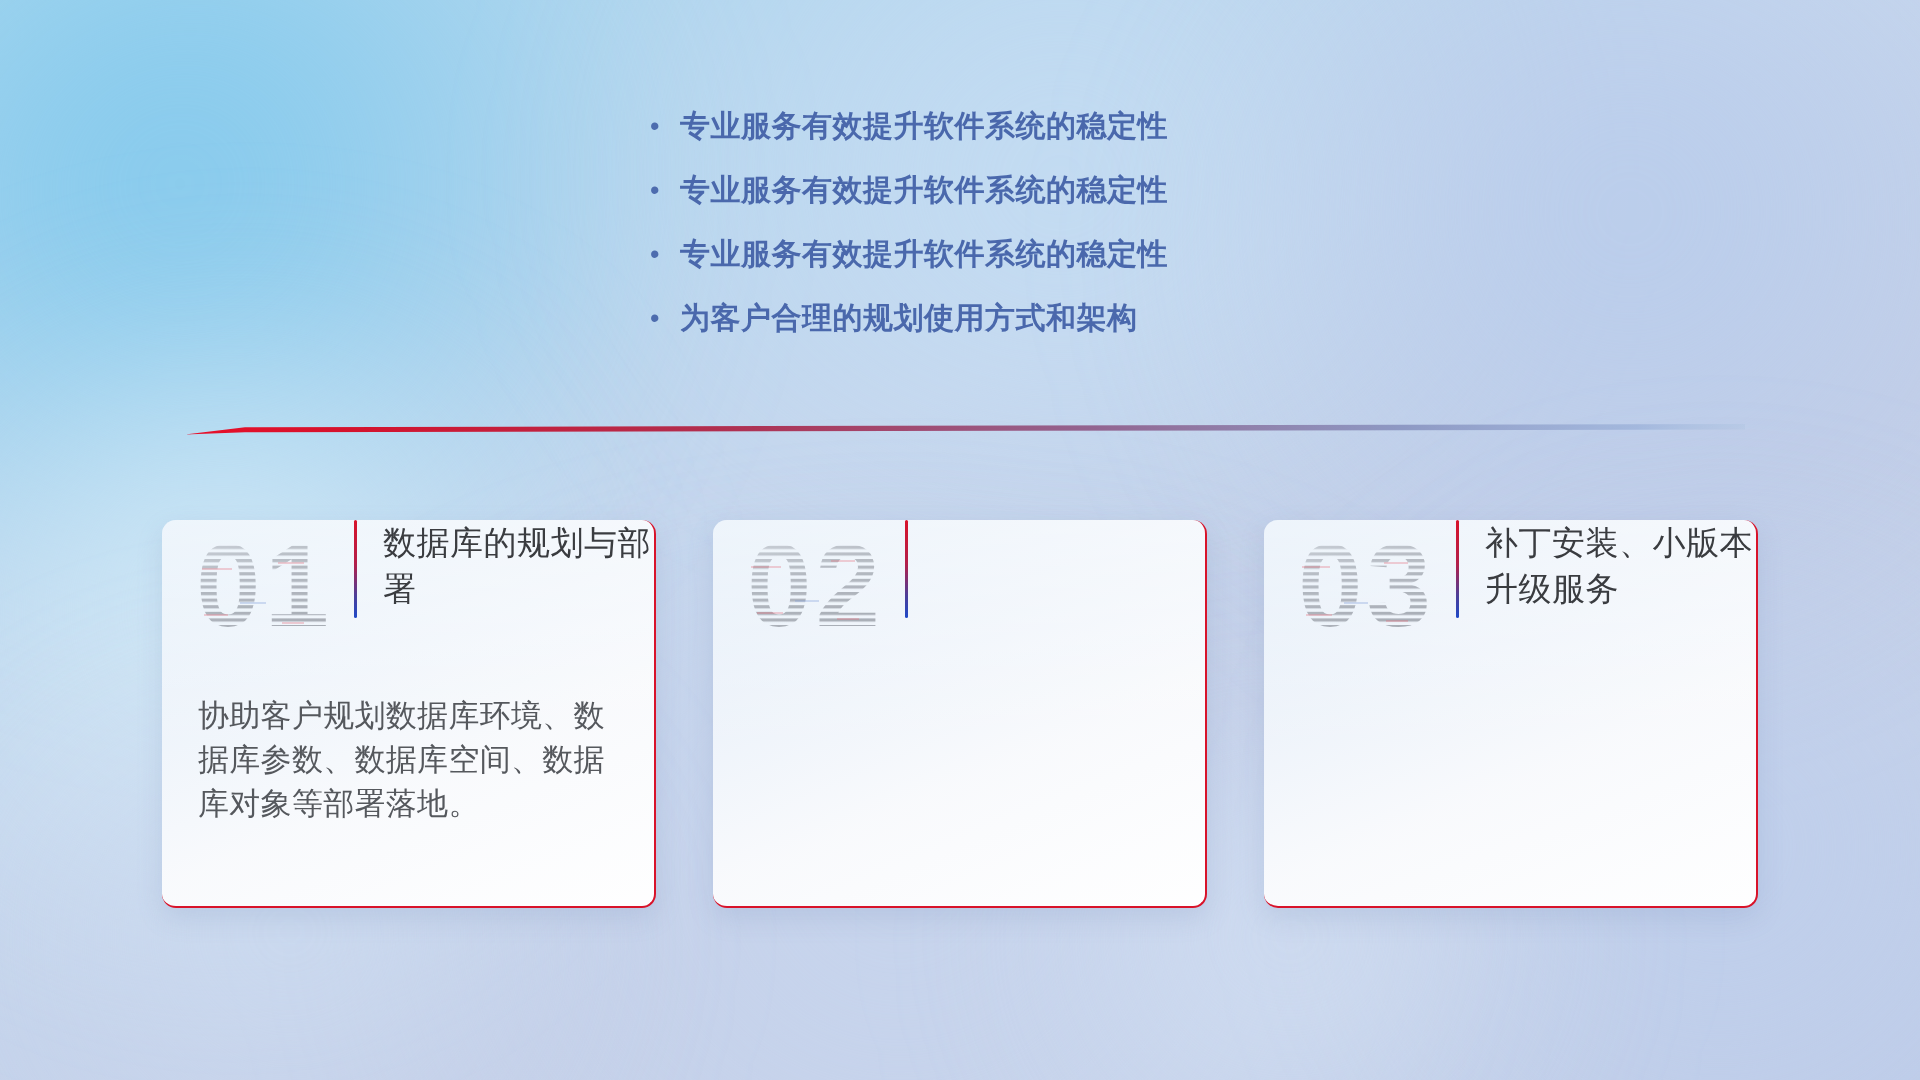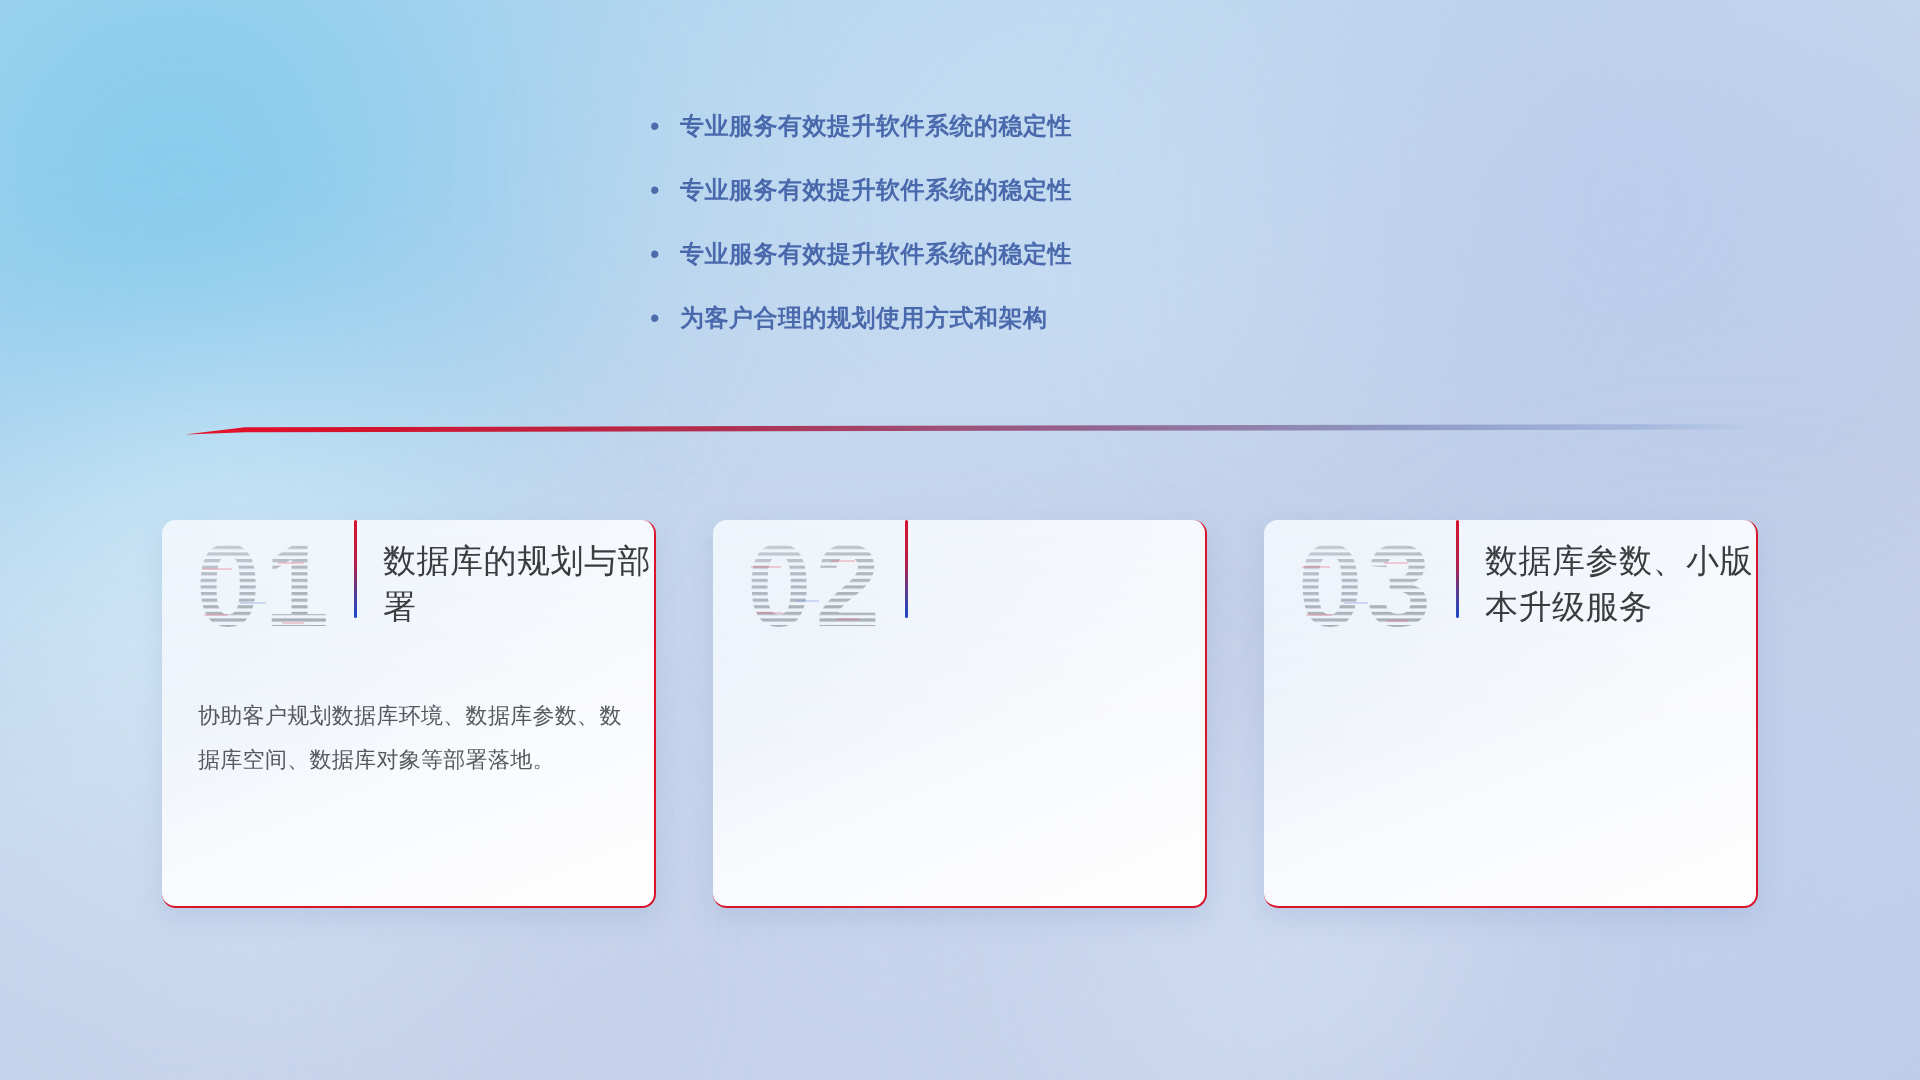--- a/index.html
+++ b/index.html
@@ -42,21 +42,21 @@
   }
   .bullet-row{
     display:flex; align-items:flex-start;
     height:64px;
   }
   .bullet-dot{
     width:30px; flex:0 0 30px;
     color:#4d6cae; font-size:27px; line-height:44px; text-align:left;
   }
   .bullet-text{
-    font-size:24px; line-height:44px; letter-spacing:.5px;
+    font-size:30px; line-height:44px; letter-spacing:.5px;
     color:#4a68ac; font-weight:700; white-space:nowrap;
   }
 
   
   #divider-wedge{
     position:absolute; left:185px; top:420px; width:1560px; height:16px; z-index:5;
   }
 
   
   #cards-row{
@@ -94,26 +94,25 @@
 
   .head-bar{
     width:3px; height:98px; flex:0 0 3px; margin:0 26px 0 10px;
     background:linear-gradient(180deg,#d8132a 0%,#b31f4a 45%,#4a3f9a 78%,#1f49c8 100%);
     border-radius:2px;
   }
   .head-title{
     font-size:33px; line-height:46px; font-weight:400;
     color:#3a3c40; letter-spacing:.5px;
     font-family:"Liberation Sans","DejaVu Sans",sans-serif;
-    margin-top:18px;
   }
   .card-body{
     position:relative;
     padding:22px 28px 0 36px;
-    font-size:22px; line-height:44px; color:#55585d;
+    font-size:31px; line-height:44px; color:#55585d;
     letter-spacing:.3px;
   }
 </style>
 </head>
 <body>
 
 <div id="bg-layer">
   <div class="bg-base"></div>
   <div class="blob blob-a"></div>
   <div class="blob blob-b"></div>
@@ -260,17 +259,17 @@
           <g opacity=".30">
             <rect x="6" y="40" width="28" height="2" fill="#e66a78"></rect>
             <rect x="88" y="36" width="24" height="2" fill="#e66a78"></rect>
             <rect x="10" y="88" width="26" height="2" fill="#e66a78"></rect>
             <rect x="90" y="94" width="22" height="2" fill="#e66a78"></rect>
             <rect x="48" y="76" width="24" height="2" fill="#7a9ad8"></rect>
           </g>
         </svg>
       </div>
       <div class="head-bar"></div>
-      <div class="head-title">数据库参数、小版本升级服务</div>
+      <div class="head-title">补丁安装、小版本升级服务</div>
     </div>
   </div>
 
 </div>
 
 </body></html>

